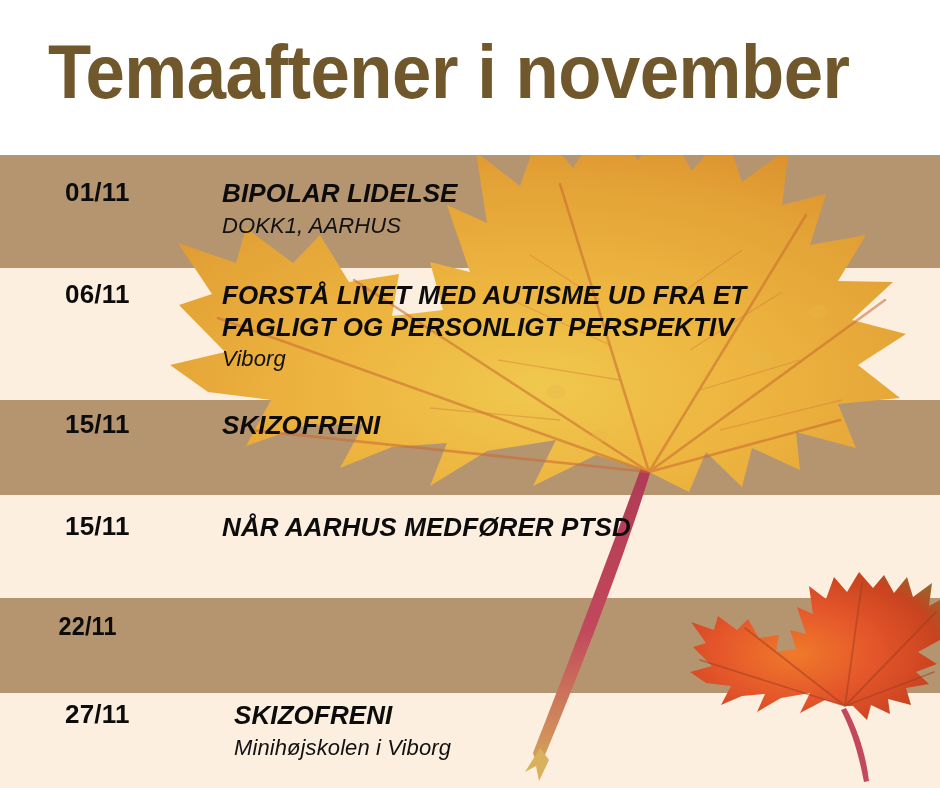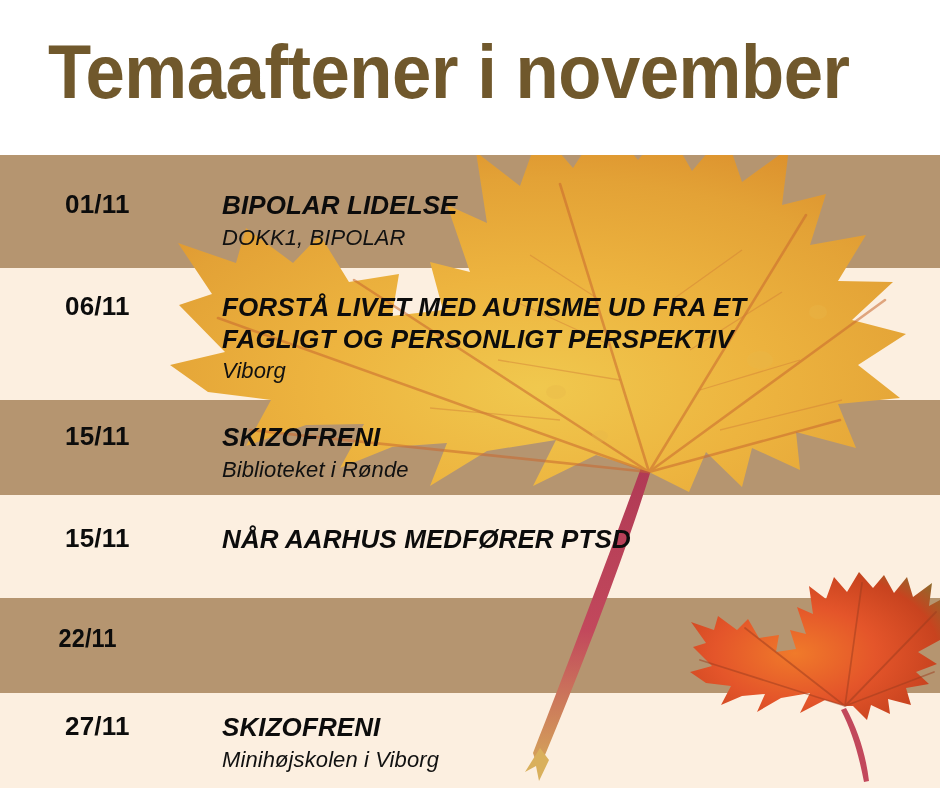--- a/index.html
+++ b/index.html
@@ -44,21 +44,21 @@
   
   .bands{ position:absolute; left:0; top:0; width:940px; height:788px; z-index:1; }
   .band{ position:absolute; left:0; width:940px; }
   .band.tan{ background:#b59570; }
   .band.cream{ background:#fcefe0; }
 
   
   .art{ position:absolute; left:0; top:0; width:940px; height:788px; z-index:2; pointer-events:none; }
 
   
-  .rows{ position:absolute; left:0; top:12px; width:940px; height:652px; z-index:3; }
+  .rows{ position:absolute; left:0; top:0; width:940px; height:652px; z-index:3; }
   .row{
     position:absolute;
     left:0;
     width:940px;
     display:flex;
     align-items:flex-start;
   }
   .row-date{
     width:222px;
     flex:0 0 222px;
@@ -195,53 +195,52 @@
   <div class="header">
     <div class="header-title">Temaaftener i november</div>
   </div>
 
   <div class="rows">
 
     <div class="row" style="top:178px;">
       <div class="row-date">01/11</div>
       <div class="row-body">
         <div class="row-title">BIPOLAR LIDELSE</div>
-        <div class="row-venue">DOKK1, BIPOLAR</div>
+        <div class="row-venue">DOKK1, AARHUS</div>
       </div>
     </div>
 
     <div class="row" style="top:280px;">
       <div class="row-date">06/11</div>
       <div class="row-body">
         <div class="row-title">FORSTÅ LIVET MED AUTISME UD FRA ET
 FAGLIGT OG PERSONLIGT PERSPEKTIV</div>
         <div class="row-venue">Viborg</div>
       </div>
     </div>
 
     <div class="row" style="top:410px;">
       <div class="row-date">15/11</div>
       <div class="row-body">
         <div class="row-title">SKIZOFRENI</div>
-        <div class="row-venue">Biblioteket i Rønde</div>
       </div>
     </div>
 
     <div class="row" style="top:512px;">
       <div class="row-date">15/11</div>
       <div class="row-body">
         <div class="row-title">NÅR AARHUS MEDFØRER PTSD</div>
       </div>
     </div>
 
     <div class="row narrow" style="top:612px;">
       <div class="row-date">22/11</div>
     </div>
 
-    <div class="row" style="top:700px;">
+    <div class="row" style="top:700px;gap:12px;">
       <div class="row-date">27/11</div>
       <div class="row-body">
         <div class="row-title">SKIZOFRENI</div>
         <div class="row-venue">Minihøjskolen i Viborg</div>
       </div>
     </div>
 
   </div>
 </div>
 

